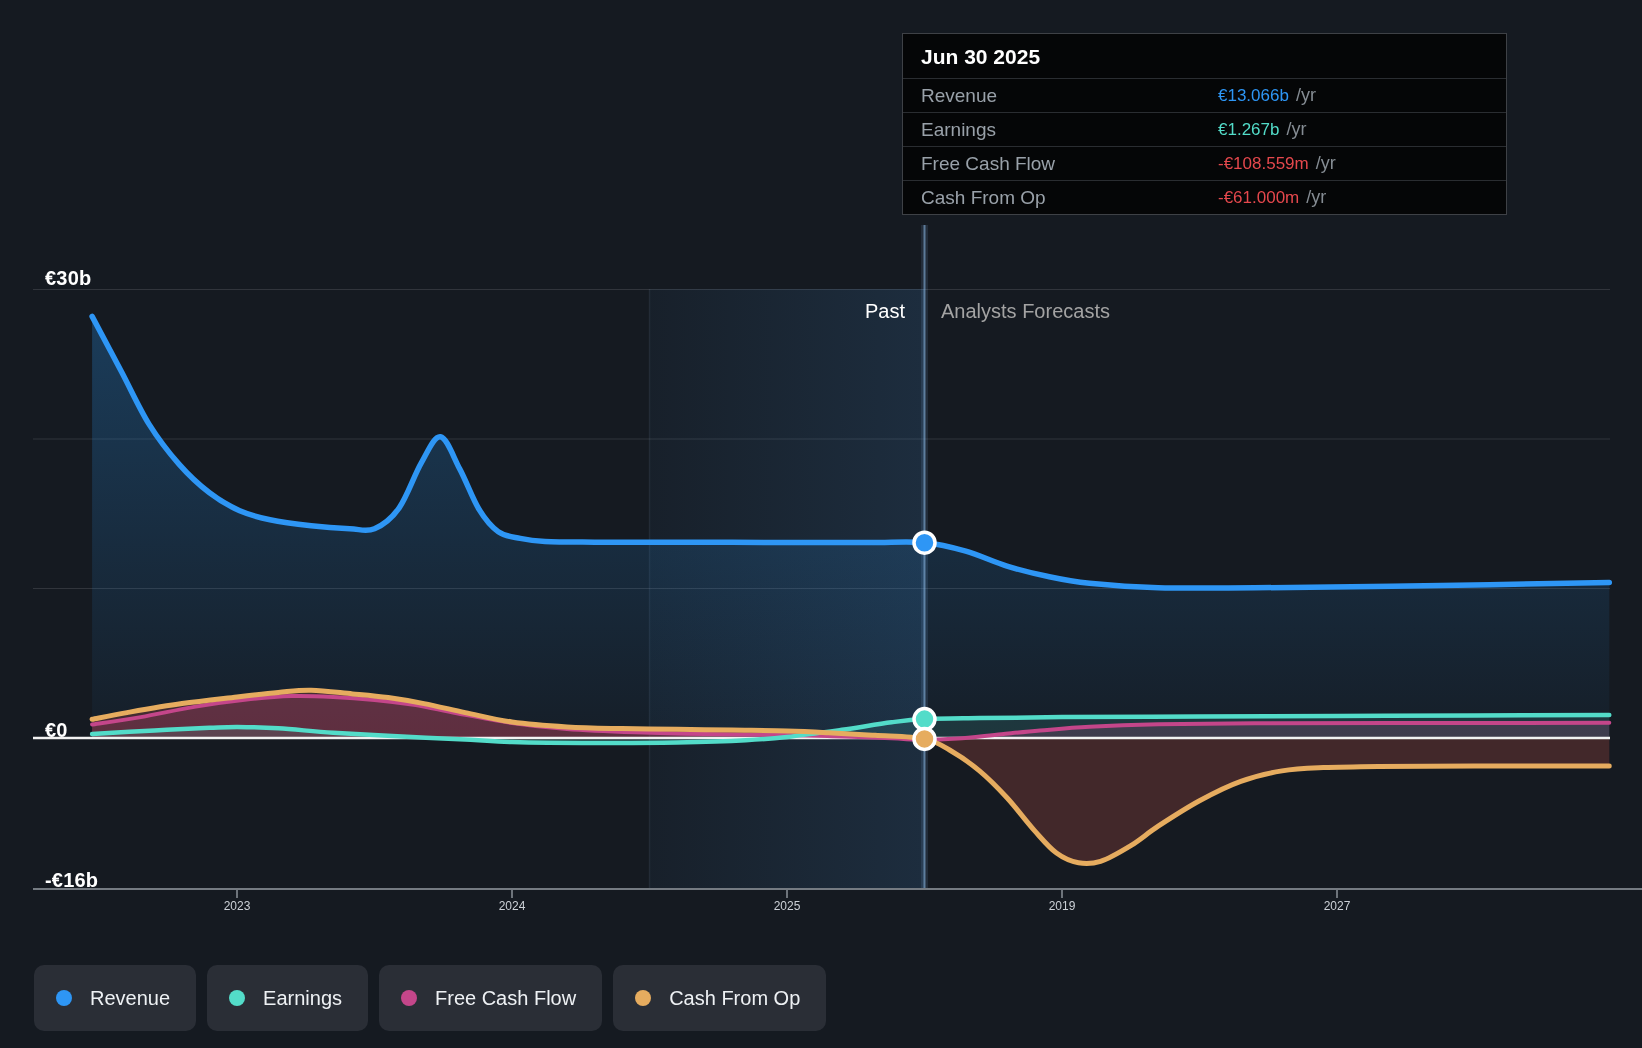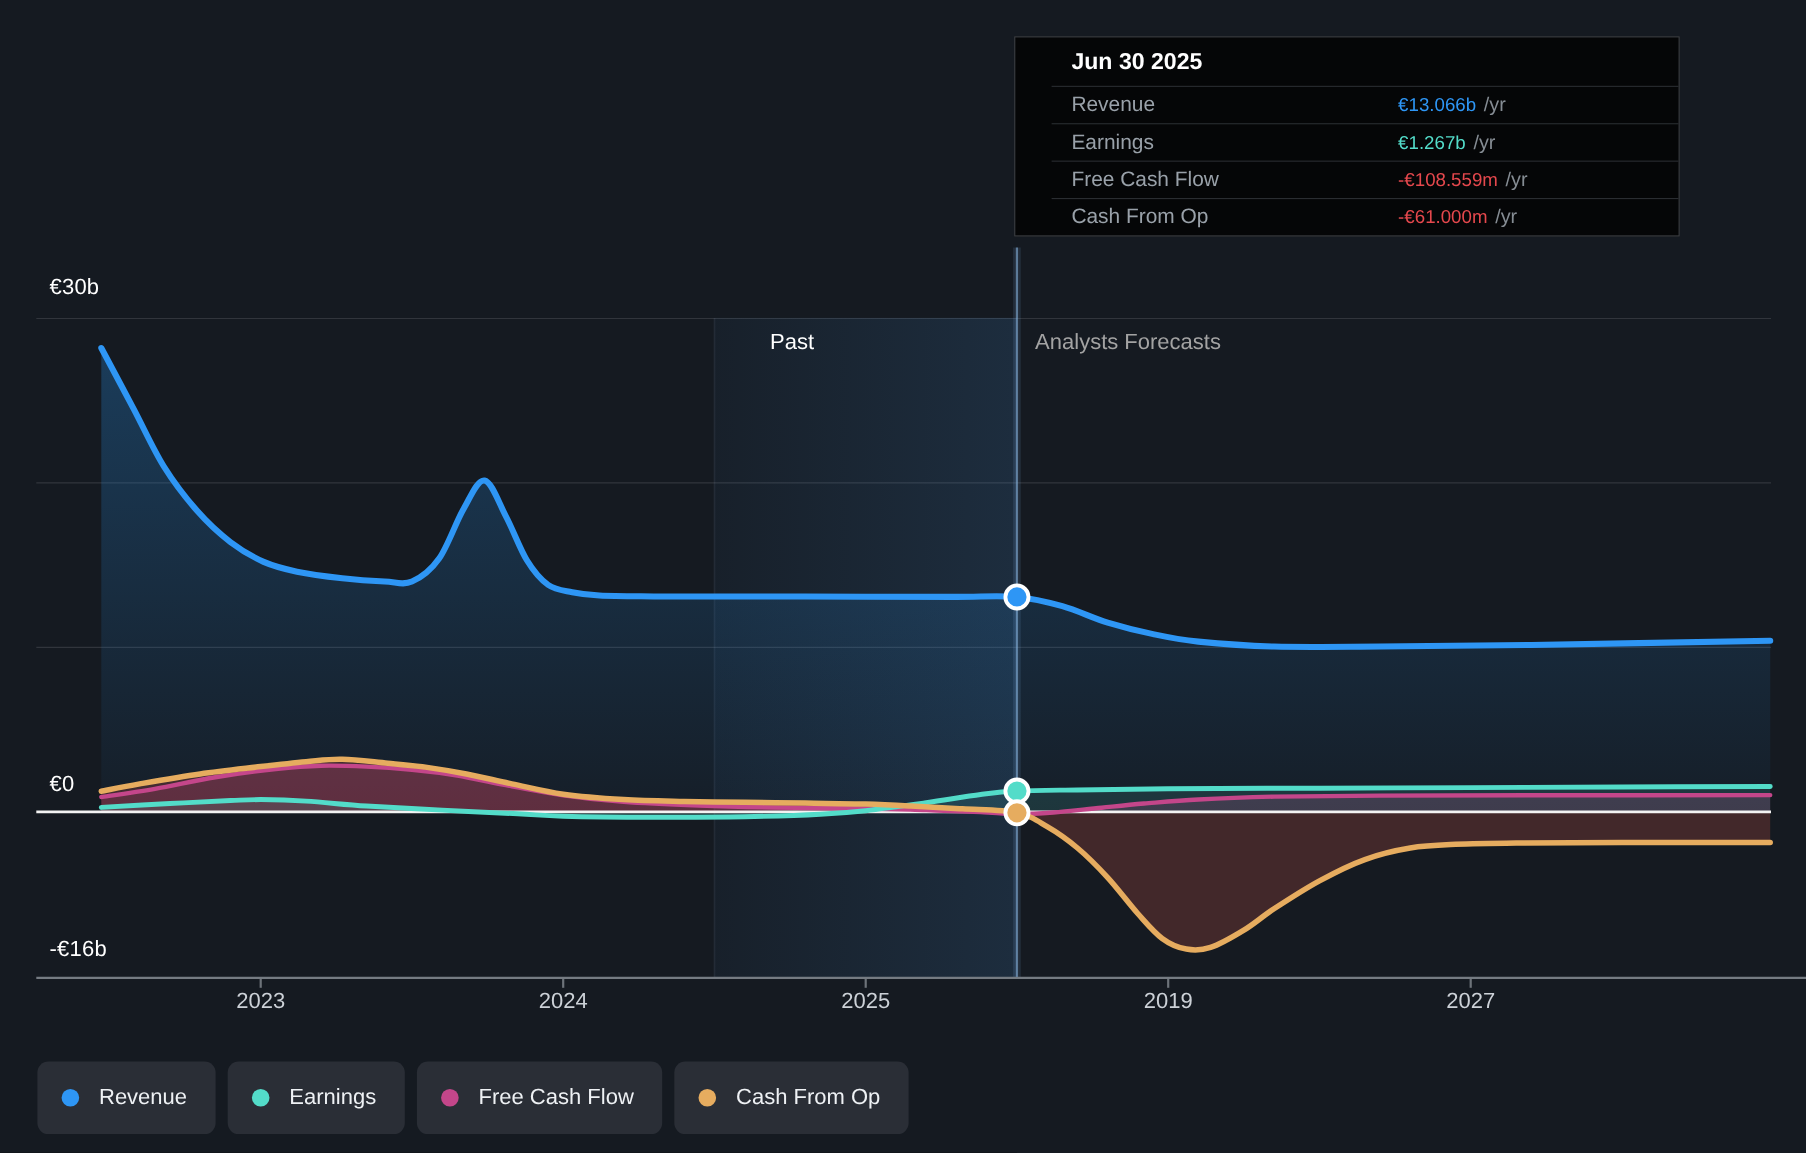--- a/index.html
+++ b/index.html
@@ -6,33 +6,33 @@
   .stage{
     position:relative;width:1642px;height:1048px;overflow:hidden;
     background:#151a21;
     font-family:"Liberation Sans", sans-serif;
     -webkit-font-smoothing:antialiased;
   }
   .stage svg{position:absolute;left:0;top:0;}
 
   
   .ylabel{position:absolute;left:45px;transform:translateY(-50%);
-    font-size:20px;font-weight:400;color:#ffffff;letter-spacing:.2px;}
+    font-size:20px;font-weight:700;color:#ffffff;letter-spacing:.2px;margin-top:16px;}
   .y30{top:262px}.y0{top:714px}.ym10{top:864px}
   .xlabel{position:absolute;top:899px;width:90px;text-align:center;
-    font-size:20px;color:#ccd1d7;}
+    font-size:12px;color:#ccd1d7;}
   .x2023{left:192px}.x2024{left:467px}.x2025{left:742px}.x2026{left:1017px}.x2027{left:1292px}
-  .past-label{position:absolute;top:300px;left:700px;width:205px;text-align:left;
+  .past-label{position:absolute;top:300px;left:700px;width:205px;text-align:right;
     font-size:20px;font-weight:500;color:#ffffff;}
   .forecast-label{position:absolute;top:300px;left:941px;
     font-size:20px;color:#a3a3a3;}
 
   
-  .tooltip{position:absolute;left:922px;top:33px;width:605px;box-sizing:border-box;
-    background:#050607;border:1px solid #3e4146;padding-left:33px;}
+  .tooltip{position:absolute;left:902px;top:33px;width:605px;box-sizing:border-box;
+    background:#050607;border:1px solid #3e4146;}
   .tt-title{padding:11px 18px 9px;font-size:21px;font-weight:700;color:#ffffff;}
   .tt-row{display:flex;align-items:center;height:33px;padding:0 18px;
     border-top:1px solid #2a2d31;}
   .tt-label{width:297px;flex:none;font-size:19px;color:#99a1a9;}
   .tt-value{font-size:17px;font-weight:500;}
   .tt-suffix{font-size:18px;color:#858c93;margin-left:7px;}
 
   
   .legend{position:absolute;left:34px;top:965px;display:flex;gap:11px;}
   .chip{height:66px;background:#2a2e36;border-radius:10px;display:flex;

